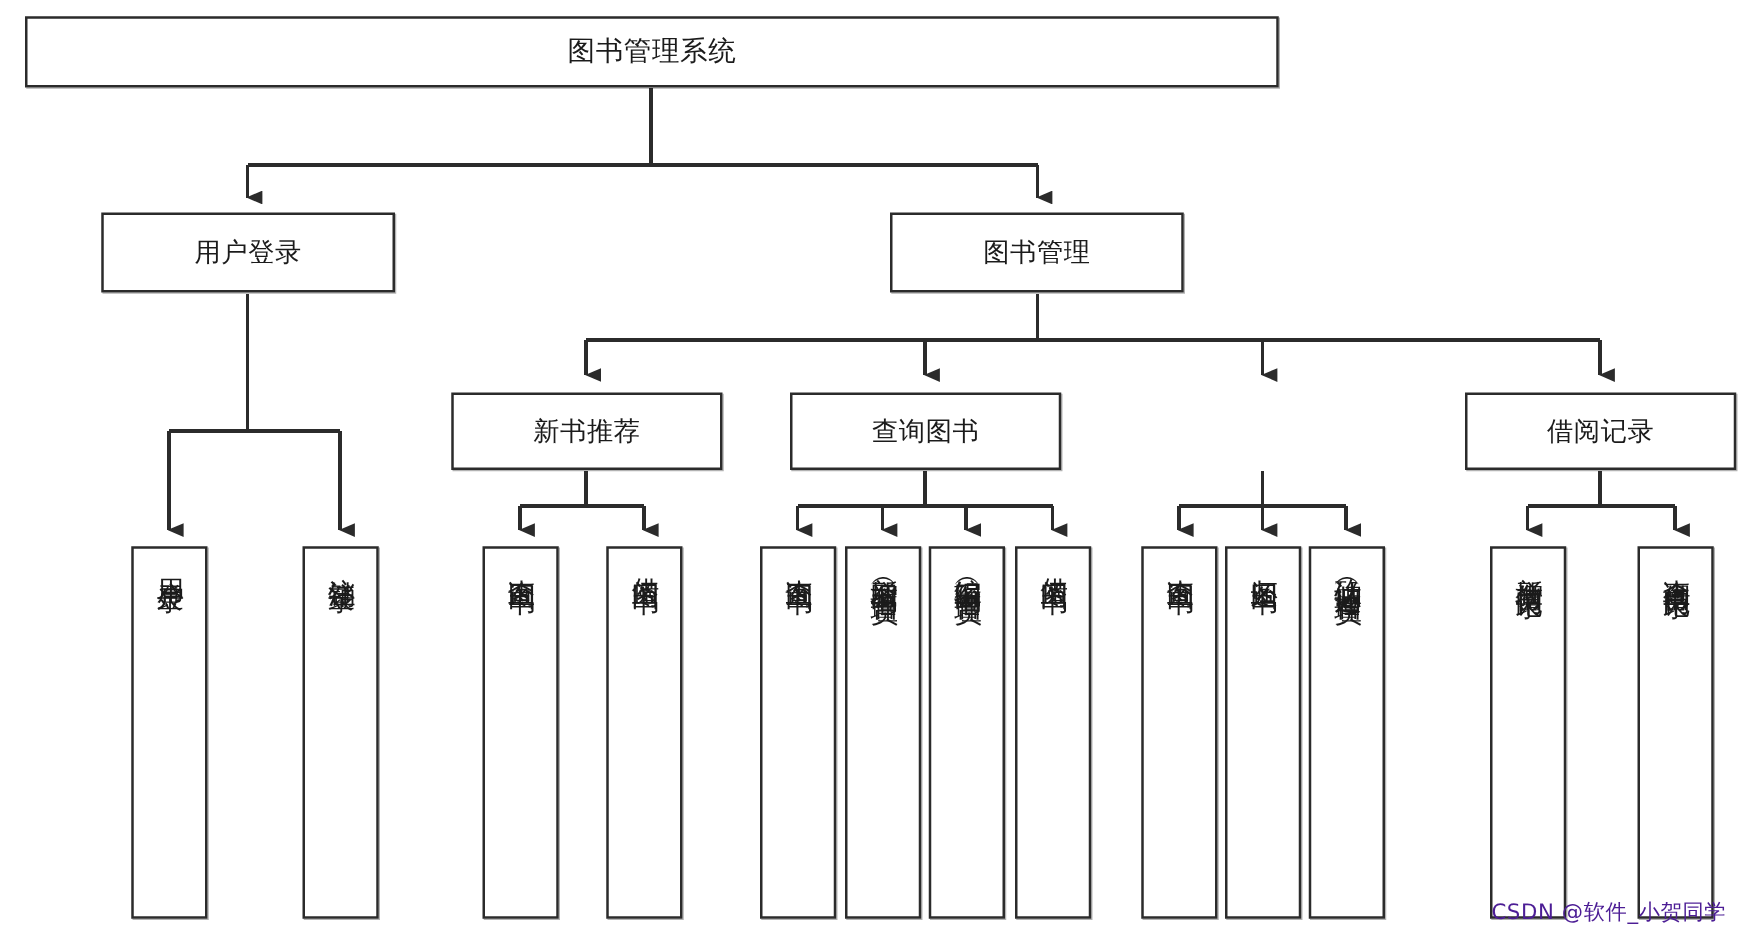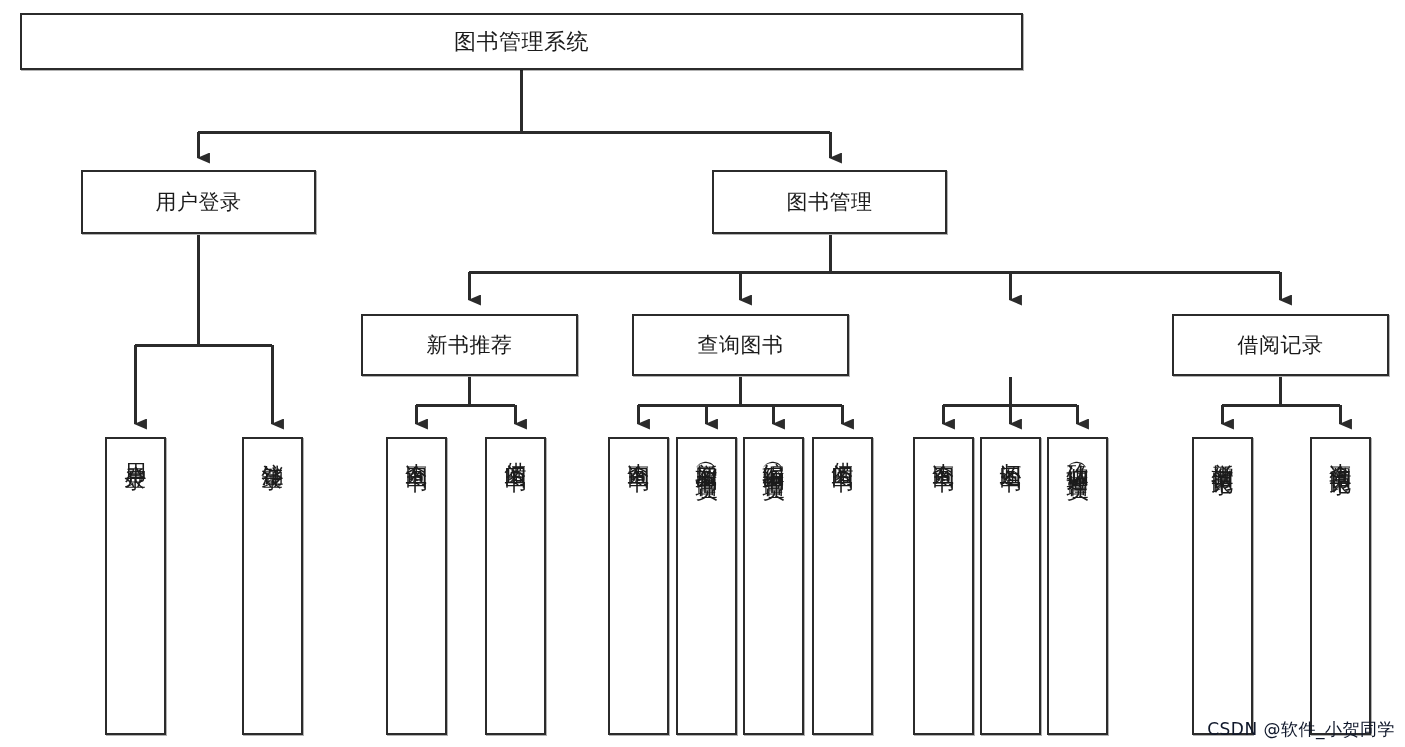--- a/index.html
+++ b/index.html
@@ -55,24 +55,24 @@
   }
   .node.leaf .label {
     writing-mode: vertical-rl;
     text-orientation: upright;
     font-size: 22px;
     letter-spacing: 2.5px;
     white-space: nowrap;
   }
   #watermark {
     position: absolute;
-    right: 10px;
+    right: 24px;
     bottom: 6px;
     font-size: 17px;
-    color: #0f172a;
+    color: #4c1d95;
     letter-spacing: 0.5px;
     white-space: nowrap;
     pointer-events: none;
   }
 </style>
 </head>
 <body>
 
 <div id="diagram-root">
 

